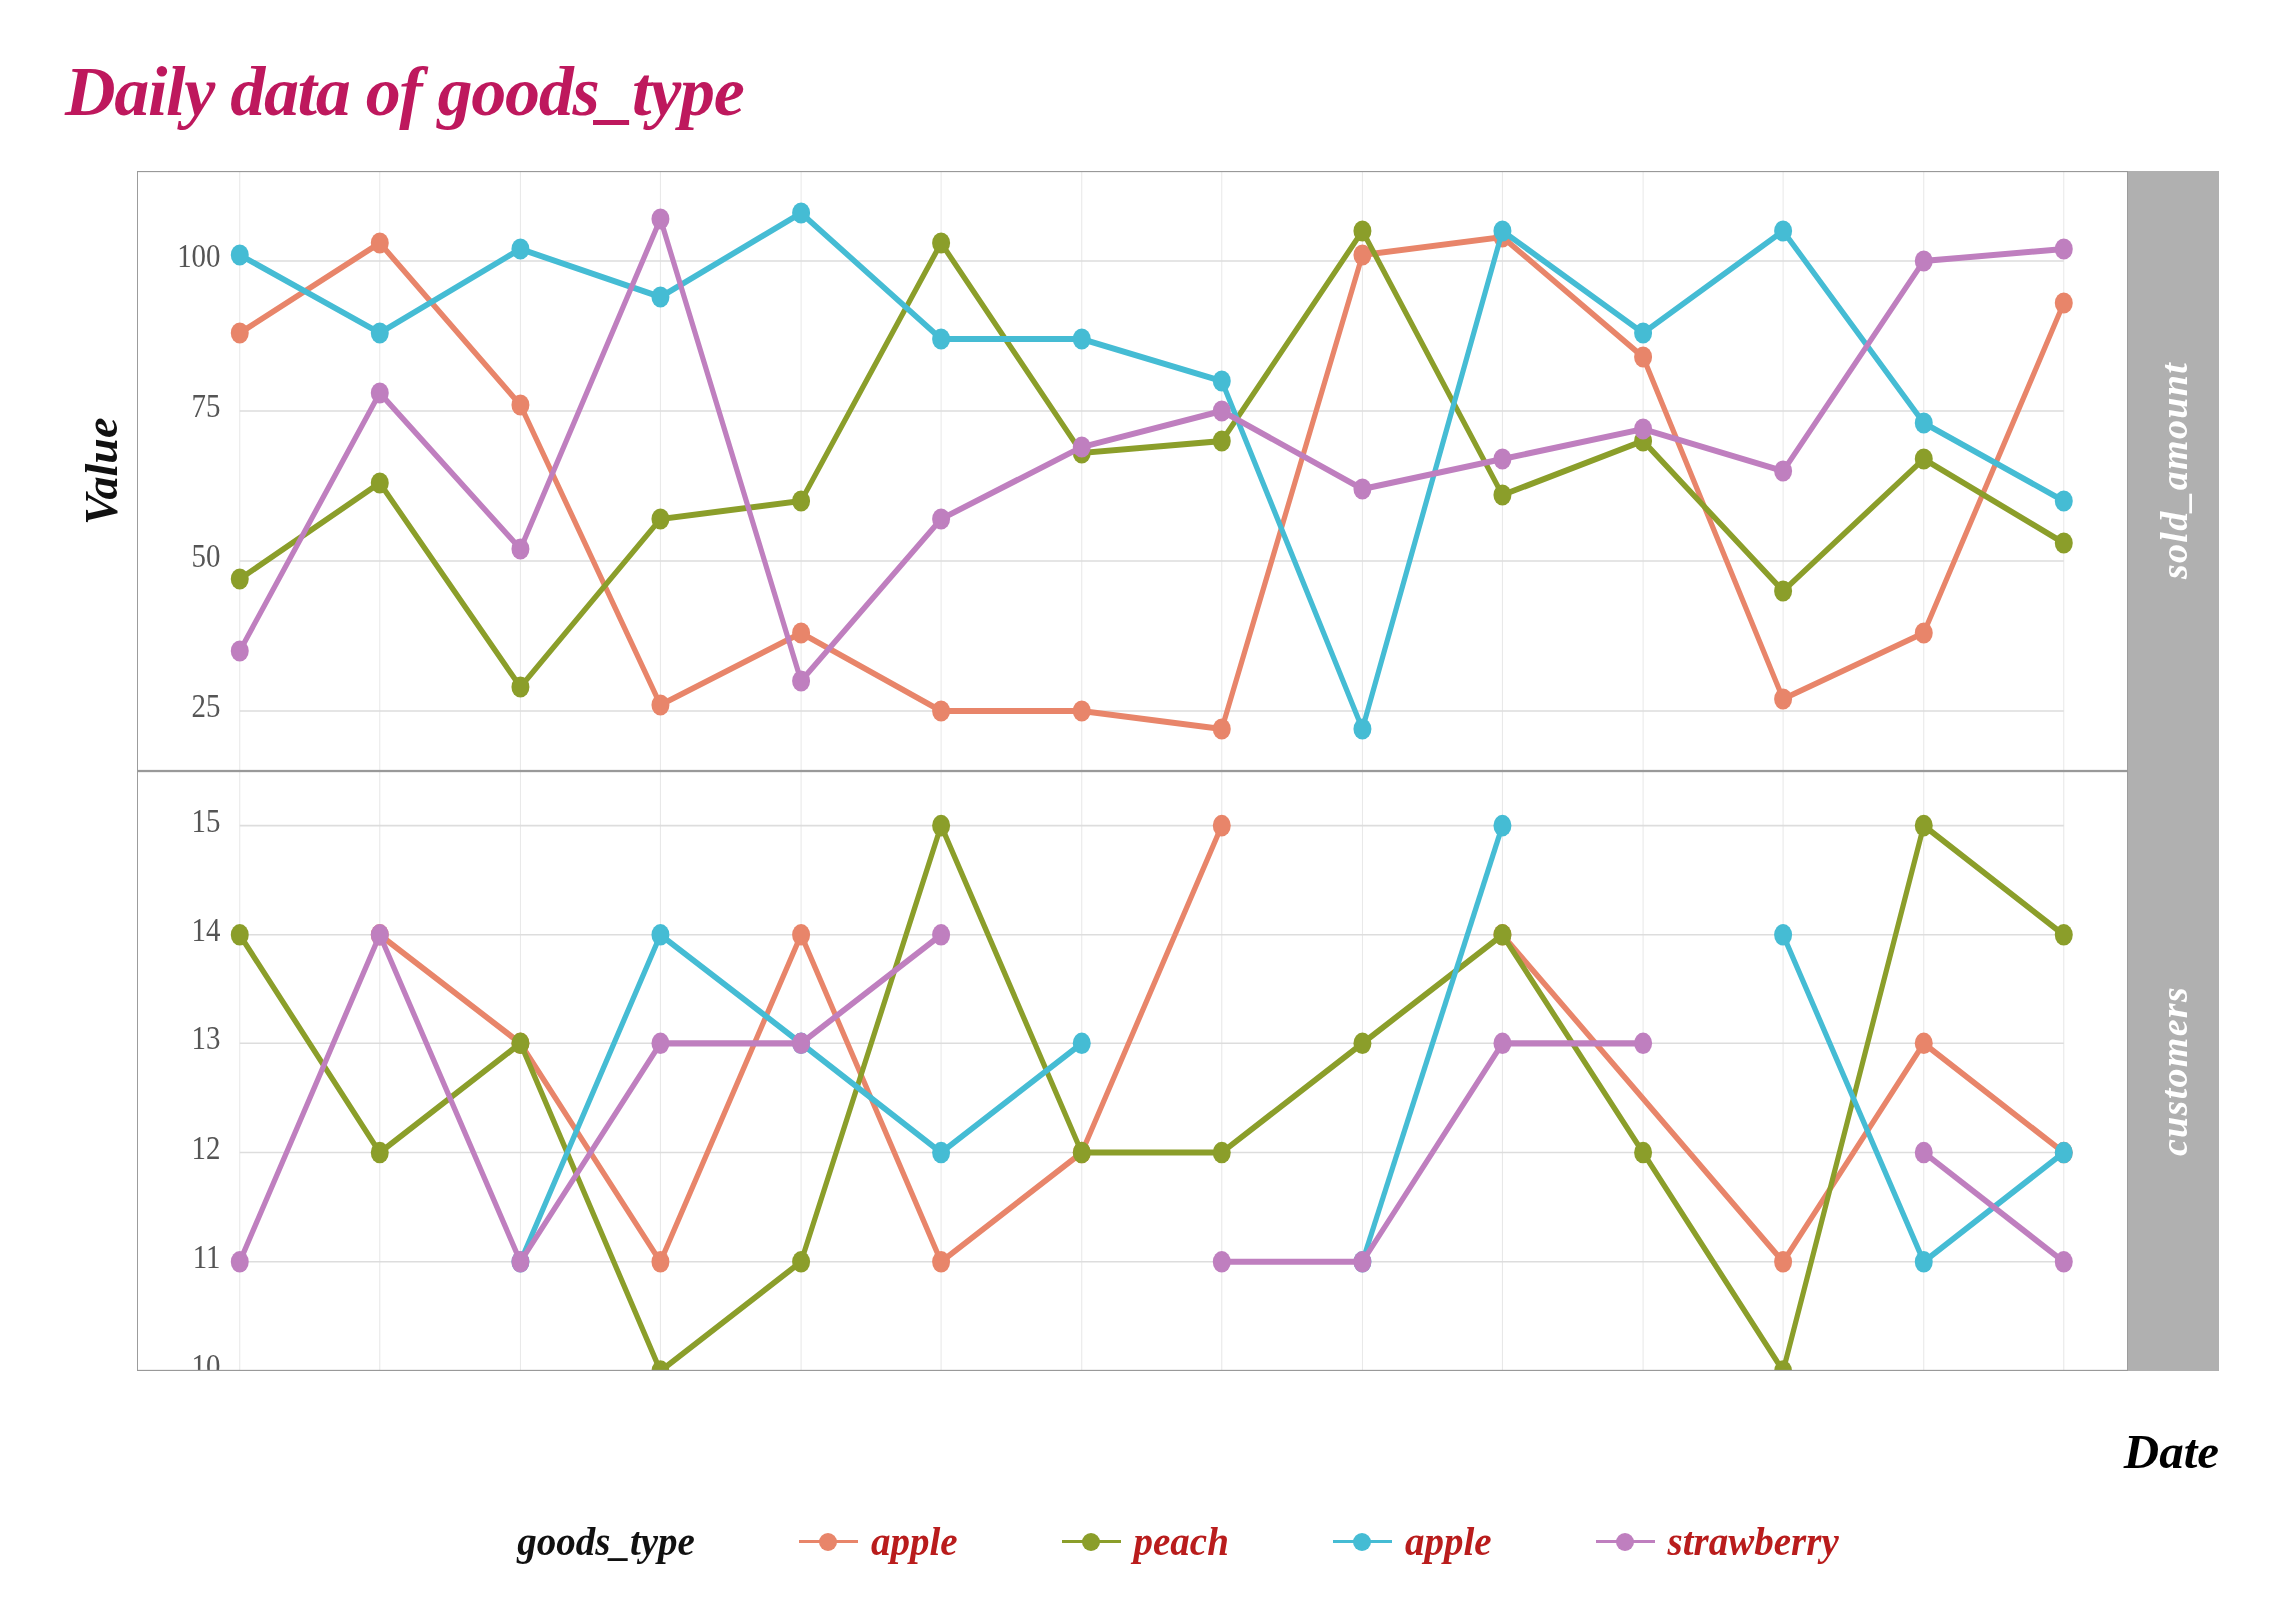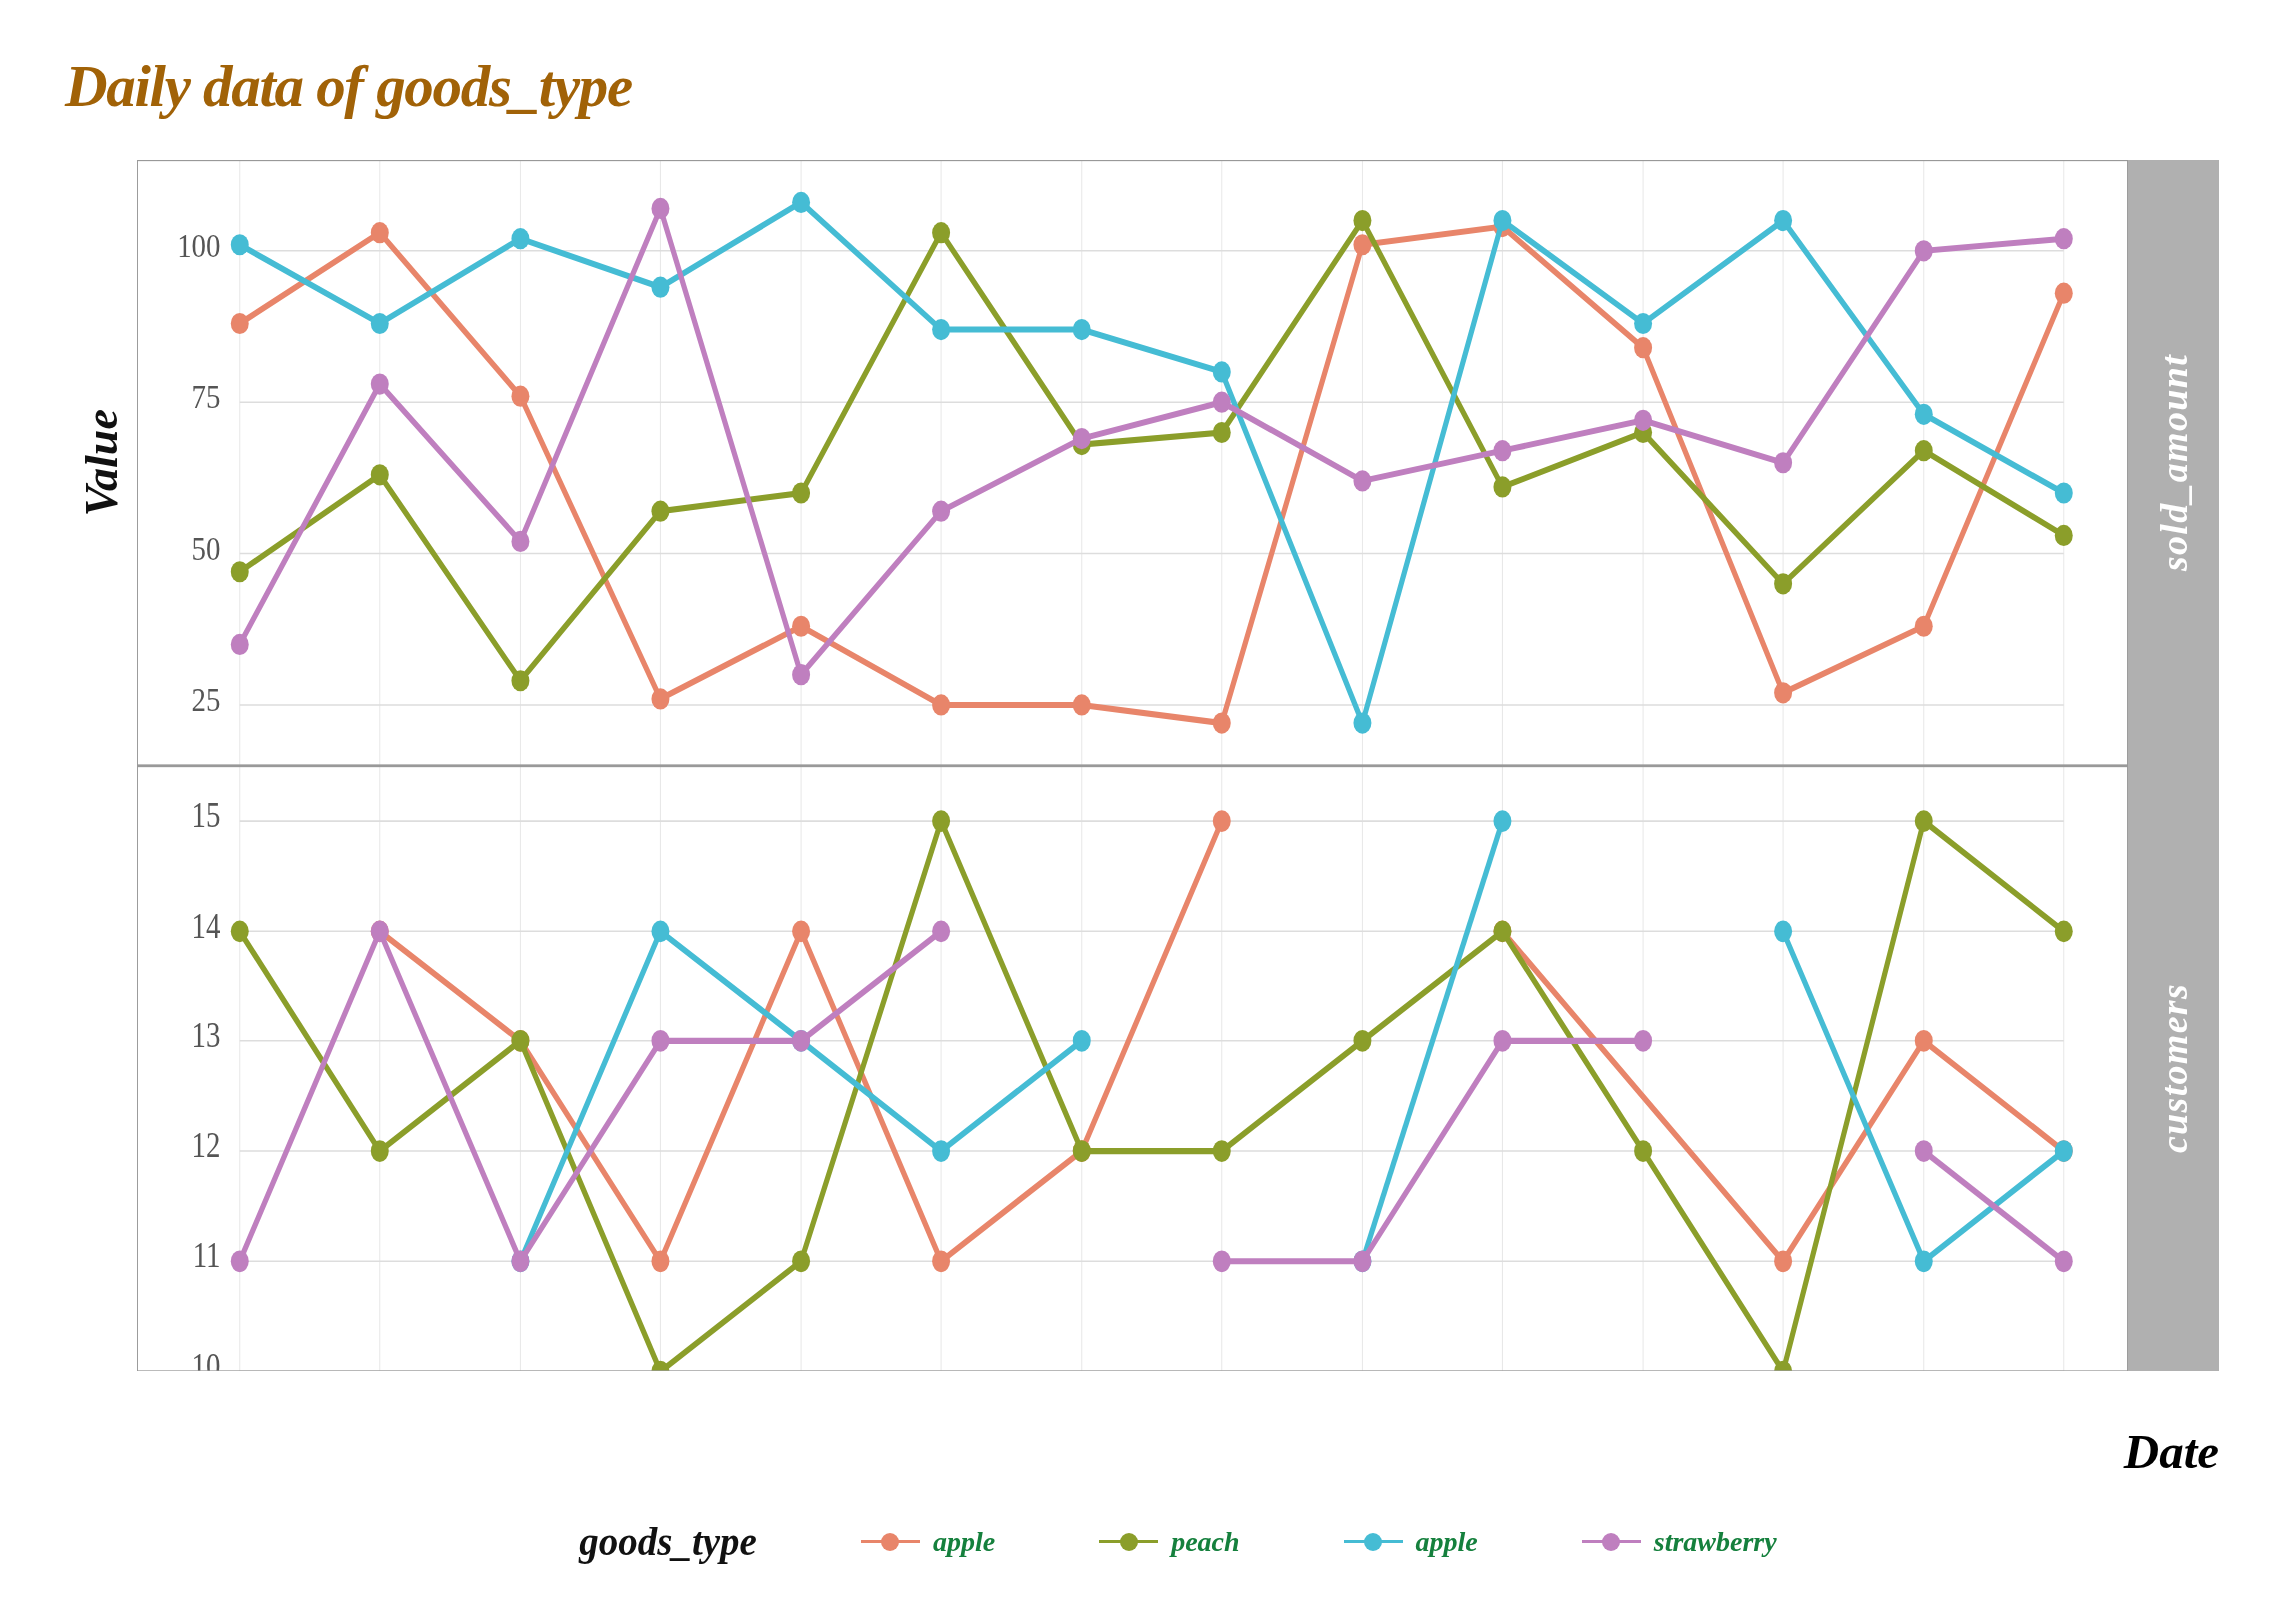--- a/index.html
+++ b/index.html
@@ -11,25 +11,25 @@
       overflow: hidden;
     }
     .page {
       width: 2284px;
       height: 1616px;
       padding: 52px 65px 39px 65px;
       display: flex;
       flex-direction: column;
     }
     .title {
-      font-size: 59px;
+      font-size: 70px;
       font-style: italic;
       font-weight: 900;
       margin-bottom: 39px;
-      color: #a16207;
+      color: #be185d;
       letter-spacing: -1.3px;
     }
     .charts-container {
       flex: 1;
       display: flex;
       flex-direction: column;
       gap: 0;
     }
     .chart-wrapper {
       display: flex;
@@ -88,24 +88,24 @@
       font-weight: 900;
       font-style: italic;
       color: #111;
     }
     .legend-item {
       display: flex;
       align-items: center;
       gap: 13px;
     }
     .legend-item span {
-      font-size: 28px;
+      font-size: 39px;
       font-weight: 900;
       font-style: italic;
-      color: #15803d;
+      color: #b91c1c;
     }
     .legend-line {
       width: 59px;
       height: 3.9px;
       position: relative;
       display: flex;
       align-items: center;
       justify-content: center;
     }
     .legend-line::before {

